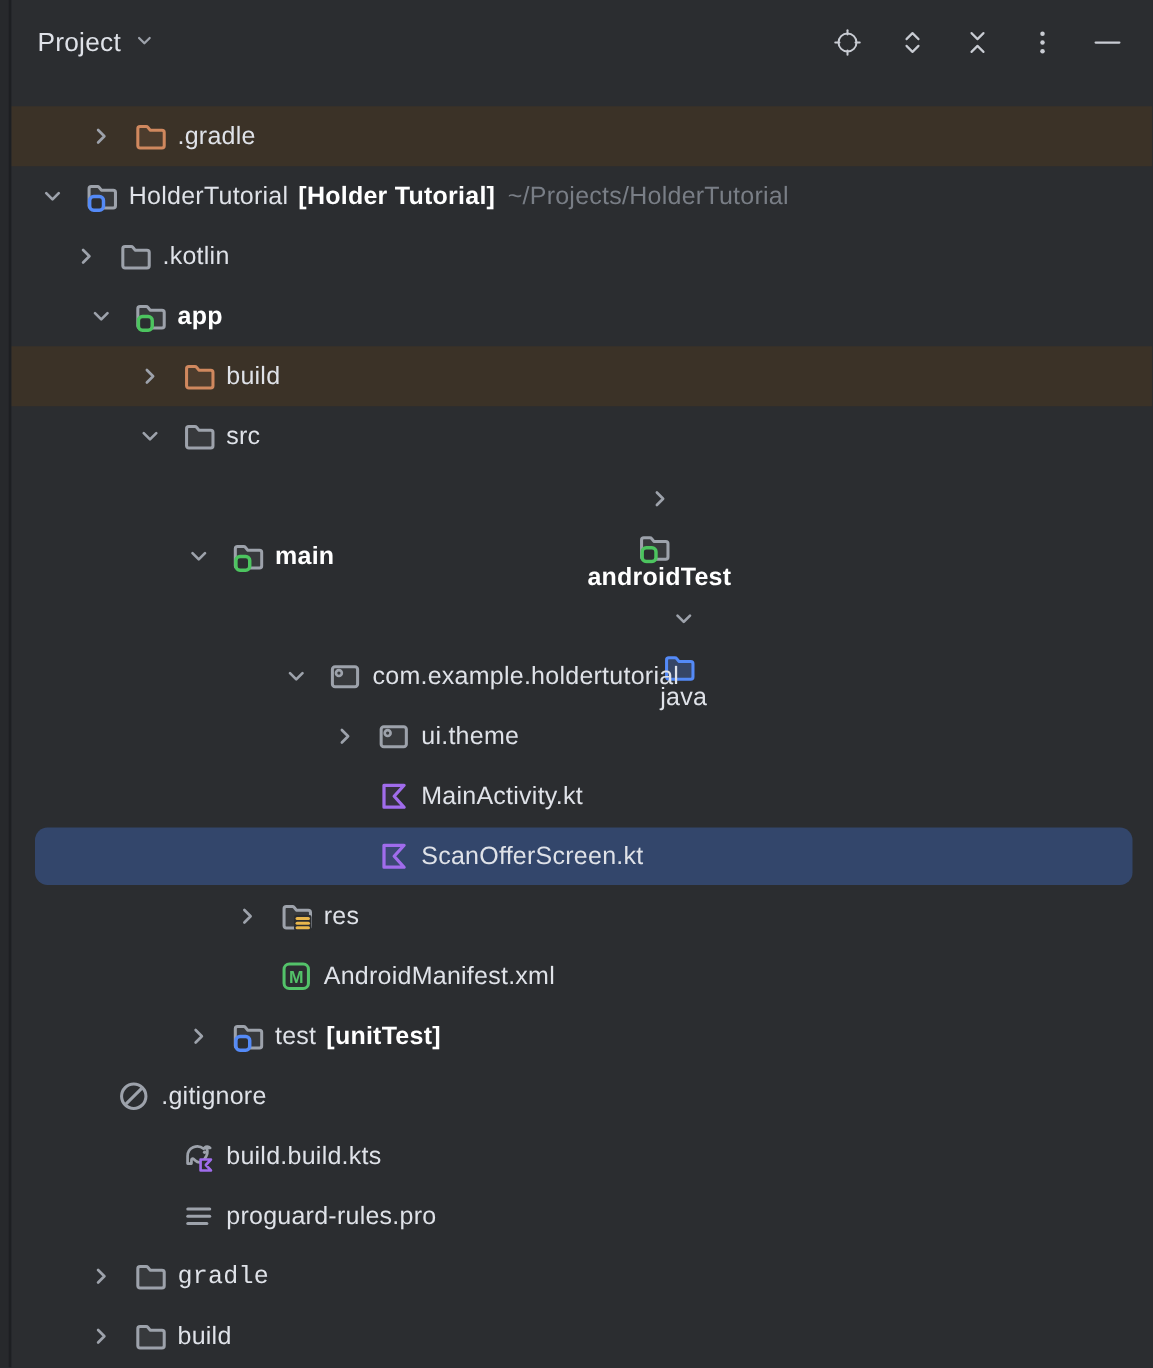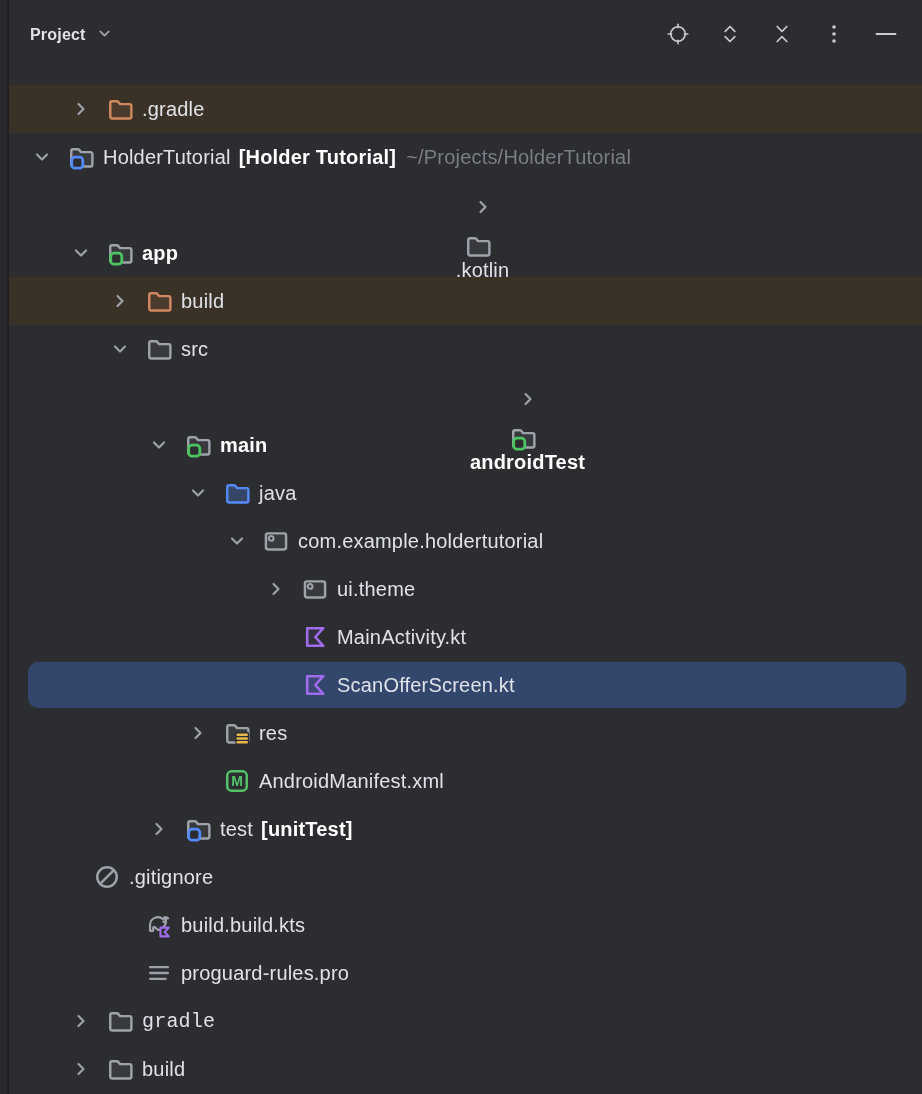--- a/index.html
+++ b/index.html
@@ -18,21 +18,21 @@
   
   .panel-header{
     height:85px;box-sizing:border-box;
     display:flex;align-items:flex-start;justify-content:space-between;
     padding:14px 10px 0 30px;
   }
   .title-wrap{
     display:flex;align-items:center;gap:10px;height:42px;cursor:pointer;
   }
   .panel-title{
-    color:var(--text,#dfe2e8);font-size:16px;font-weight:700;letter-spacing:.2px;
+    color:var(--text,#dfe2e8);font-size:21px;font-weight:400;letter-spacing:.2px;
   }
   .toolbar{display:flex;align-items:center;gap:26px;height:42px;padding-right:13px;}
   .tb-btn{width:26px;height:26px;display:flex;align-items:center;justify-content:center;
     background:none;border:none;padding:0;cursor:pointer;}
   
   .tree{position:relative;}
   .row{
     position:relative;height:48px;display:flex;align-items:center;
     box-sizing:border-box;cursor:pointer;white-space:nowrap;
   }
@@ -131,21 +131,21 @@
         <span class="ficon">
           <svg width="26" height="26" viewBox="0 0 16 16">
             <path d="M2 4.3c0-.6.5-1.1 1.1-1.1h3c.34 0 .66.15.87.42l1.1 1.38h5.83c.6 0 1.1.5 1.1 1.1v6.6c0 .6-.5 1.1-1.1 1.1H3.1c-.6 0-1.1-.5-1.1-1.1V4.3z" fill="rgba(255,255,255,.06)" stroke="#9da2ab" stroke-width="1.5" stroke-linejoin="round"></path>
             <rect x="2.3" y="8.1" width="6.8" height="6.8" rx="2" fill="#2b2d30" stroke="#548af7" stroke-width="1.7"></rect>
           </svg>
         </span>
         <span class="lbl">HolderTutorial</span>
         <span class="qual">[Holder Tutorial]</span>
         <span class="path">~/Projects/HolderTutorial</span>
       </div>
-      <div class="row" style="padding-left: 43px; flex-direction: column;">
+      <div class="row" style="padding-left: 43px;">
         <span class="chev">
           <svg width="20" height="20" viewBox="0 0 16 16">
             <path d="M6 4l4 4-4 4" fill="none" stroke="#9da2ab" stroke-width="1.7" stroke-linecap="round" stroke-linejoin="round"></path>
           </svg>
         </span>
         <span class="ficon">
           <svg width="26" height="26" viewBox="0 0 16 16">
             <path d="M2 4.3c0-.6.5-1.1 1.1-1.1h3c.34 0 .66.15.87.42l1.1 1.38h5.83c.6 0 1.1.5 1.1 1.1v6.6c0 .6-.5 1.1-1.1 1.1H3.1c-.6 0-1.1-.5-1.1-1.1V4.3z" fill="rgba(255,255,255,.06)" stroke="#9da2ab" stroke-width="1.5" stroke-linejoin="round"></path>
           </svg>
         </span>
@@ -212,21 +212,21 @@
           </svg>
         </span>
         <span class="ficon">
           <svg width="26" height="26" viewBox="0 0 16 16">
             <path d="M2 4.3c0-.6.5-1.1 1.1-1.1h3c.34 0 .66.15.87.42l1.1 1.38h5.83c.6 0 1.1.5 1.1 1.1v6.6c0 .6-.5 1.1-1.1 1.1H3.1c-.6 0-1.1-.5-1.1-1.1V4.3z" fill="rgba(255,255,255,.06)" stroke="#9da2ab" stroke-width="1.5" stroke-linejoin="round"></path>
             <rect x="2.3" y="8.1" width="6.8" height="6.8" rx="2" fill="#2b2d30" stroke="#4cc45f" stroke-width="1.7"></rect>
           </svg>
         </span>
         <span class="lbl">main</span>
       </div>
-      <div class="row" style="padding-left: 172px;">
+      <div class="row" style="padding-left: 172px; flex-direction: column;">
         <span class="chev">
           <svg width="20" height="20" viewBox="0 0 16 16">
             <path d="M4 6l4 4 4-4" fill="none" stroke="#9da2ab" stroke-width="1.7" stroke-linecap="round" stroke-linejoin="round"></path>
           </svg>
         </span>
         <span class="ficon">
           <svg width="26" height="26" viewBox="0 0 16 16">
             <path d="M2 4.3c0-.6.5-1.1 1.1-1.1h3c.34 0 .66.15.87.42l1.1 1.38h5.83c.6 0 1.1.5 1.1 1.1v6.6c0 .6-.5 1.1-1.1 1.1H3.1c-.6 0-1.1-.5-1.1-1.1V4.3z" fill="rgba(84,138,247,.28)" stroke="#548af7" stroke-width="1.5" stroke-linejoin="round"></path>
           </svg>
         </span>

